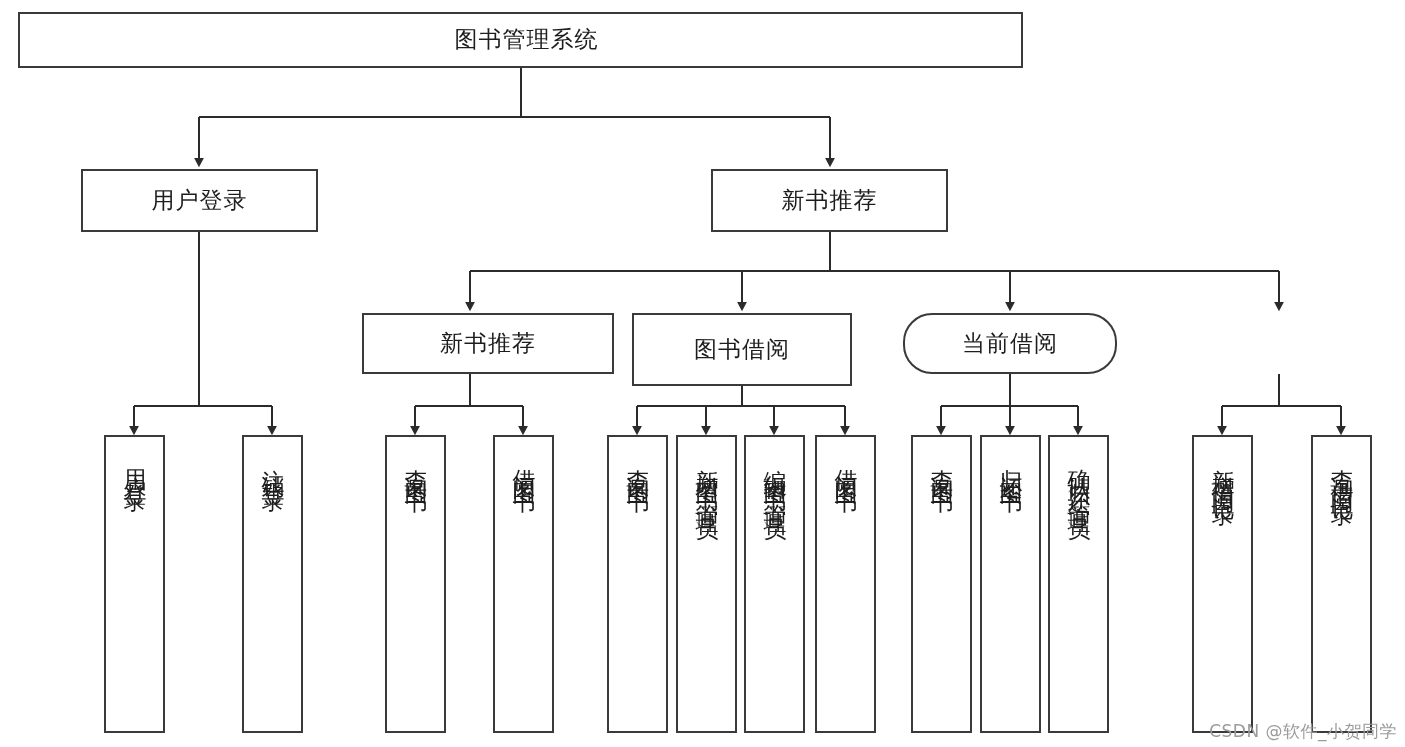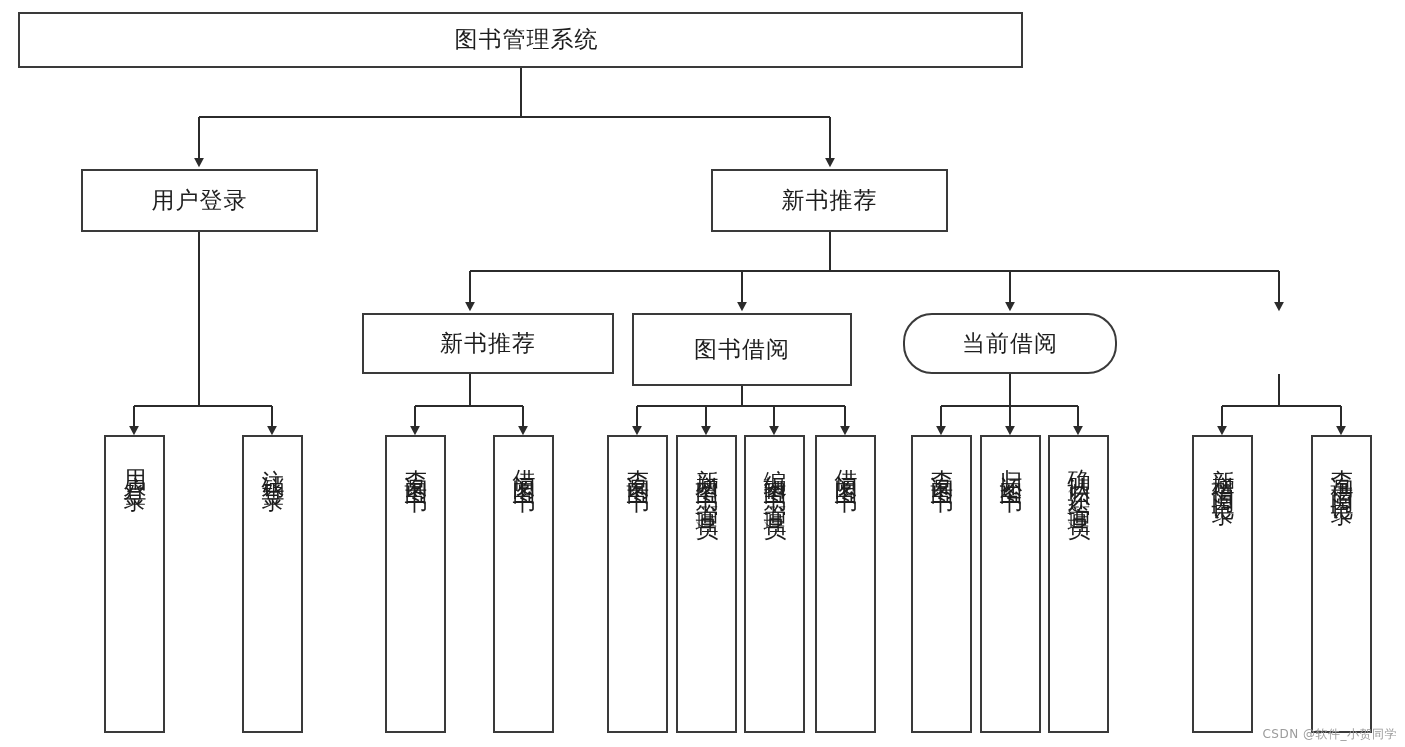--- a/index.html
+++ b/index.html
@@ -14,21 +14,21 @@
   .node .lbl{line-height:1.12;text-align:center;white-space:nowrap;}
 
   .node.h .lbl{font-size:23px;letter-spacing:1px;}
 
   
   .node.v{align-items:flex-start;padding-top:14px;}
   .node.v .lbl{writing-mode:vertical-rl;text-orientation:upright;
                font-size:23px;letter-spacing:7px;white-space:nowrap;
                -webkit-writing-mode:vertical-rl;}
 
-  .watermark{position:absolute;right:8px;bottom:4px;font-size:12px;
+  .watermark{position:absolute;right:8px;bottom:4px;font-size:17px;
              color:#9b9b9b;letter-spacing:.5px;white-space:nowrap;
              pointer-events:none;}
 </style>
 </head>
 <body>
 
 <div id="stage">
 
   <svg class="wires" viewBox="0 0 1405 747">
     <defs>

